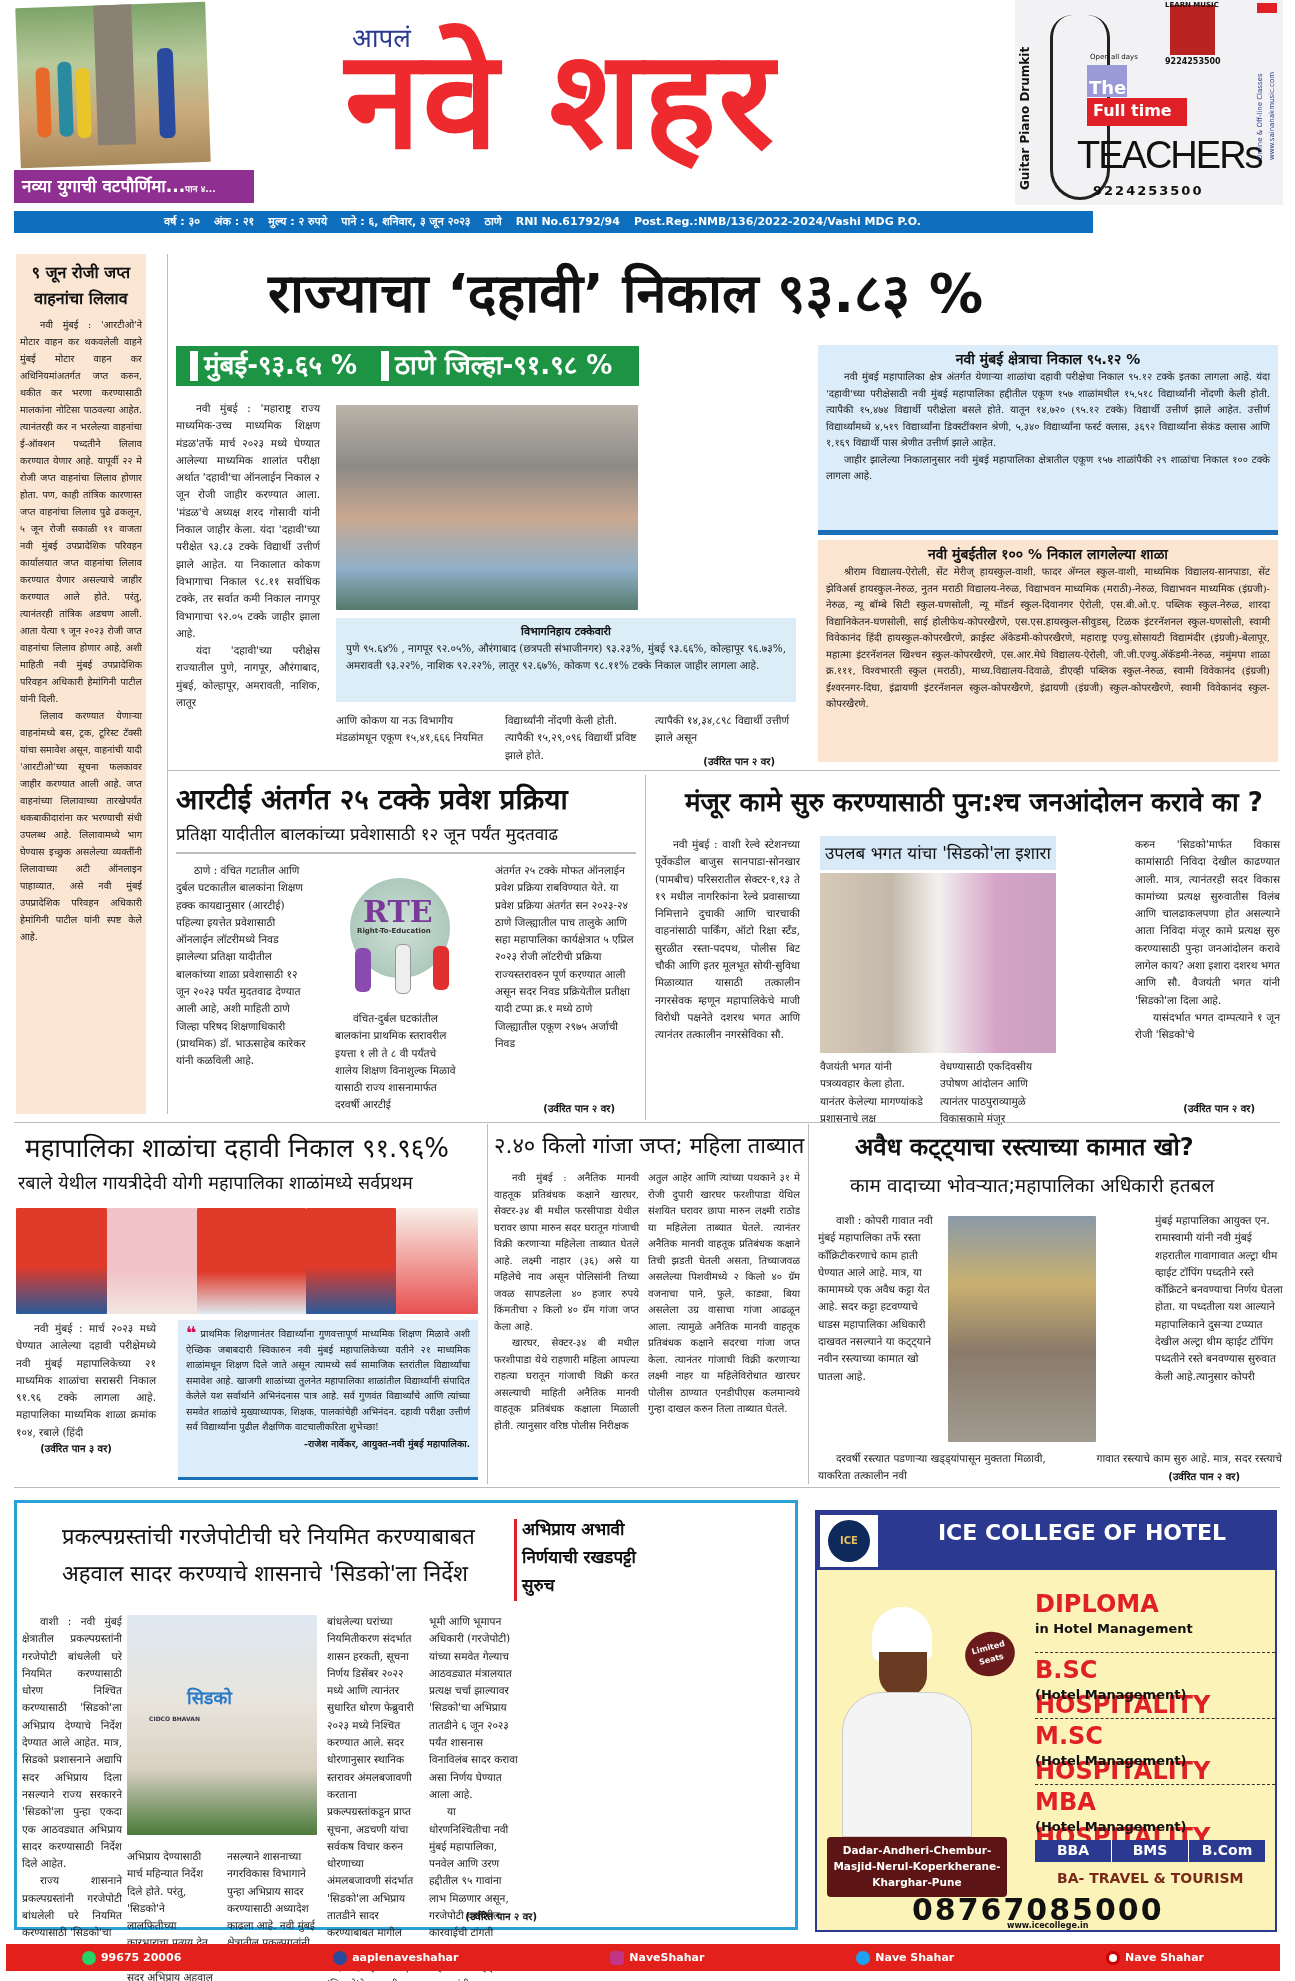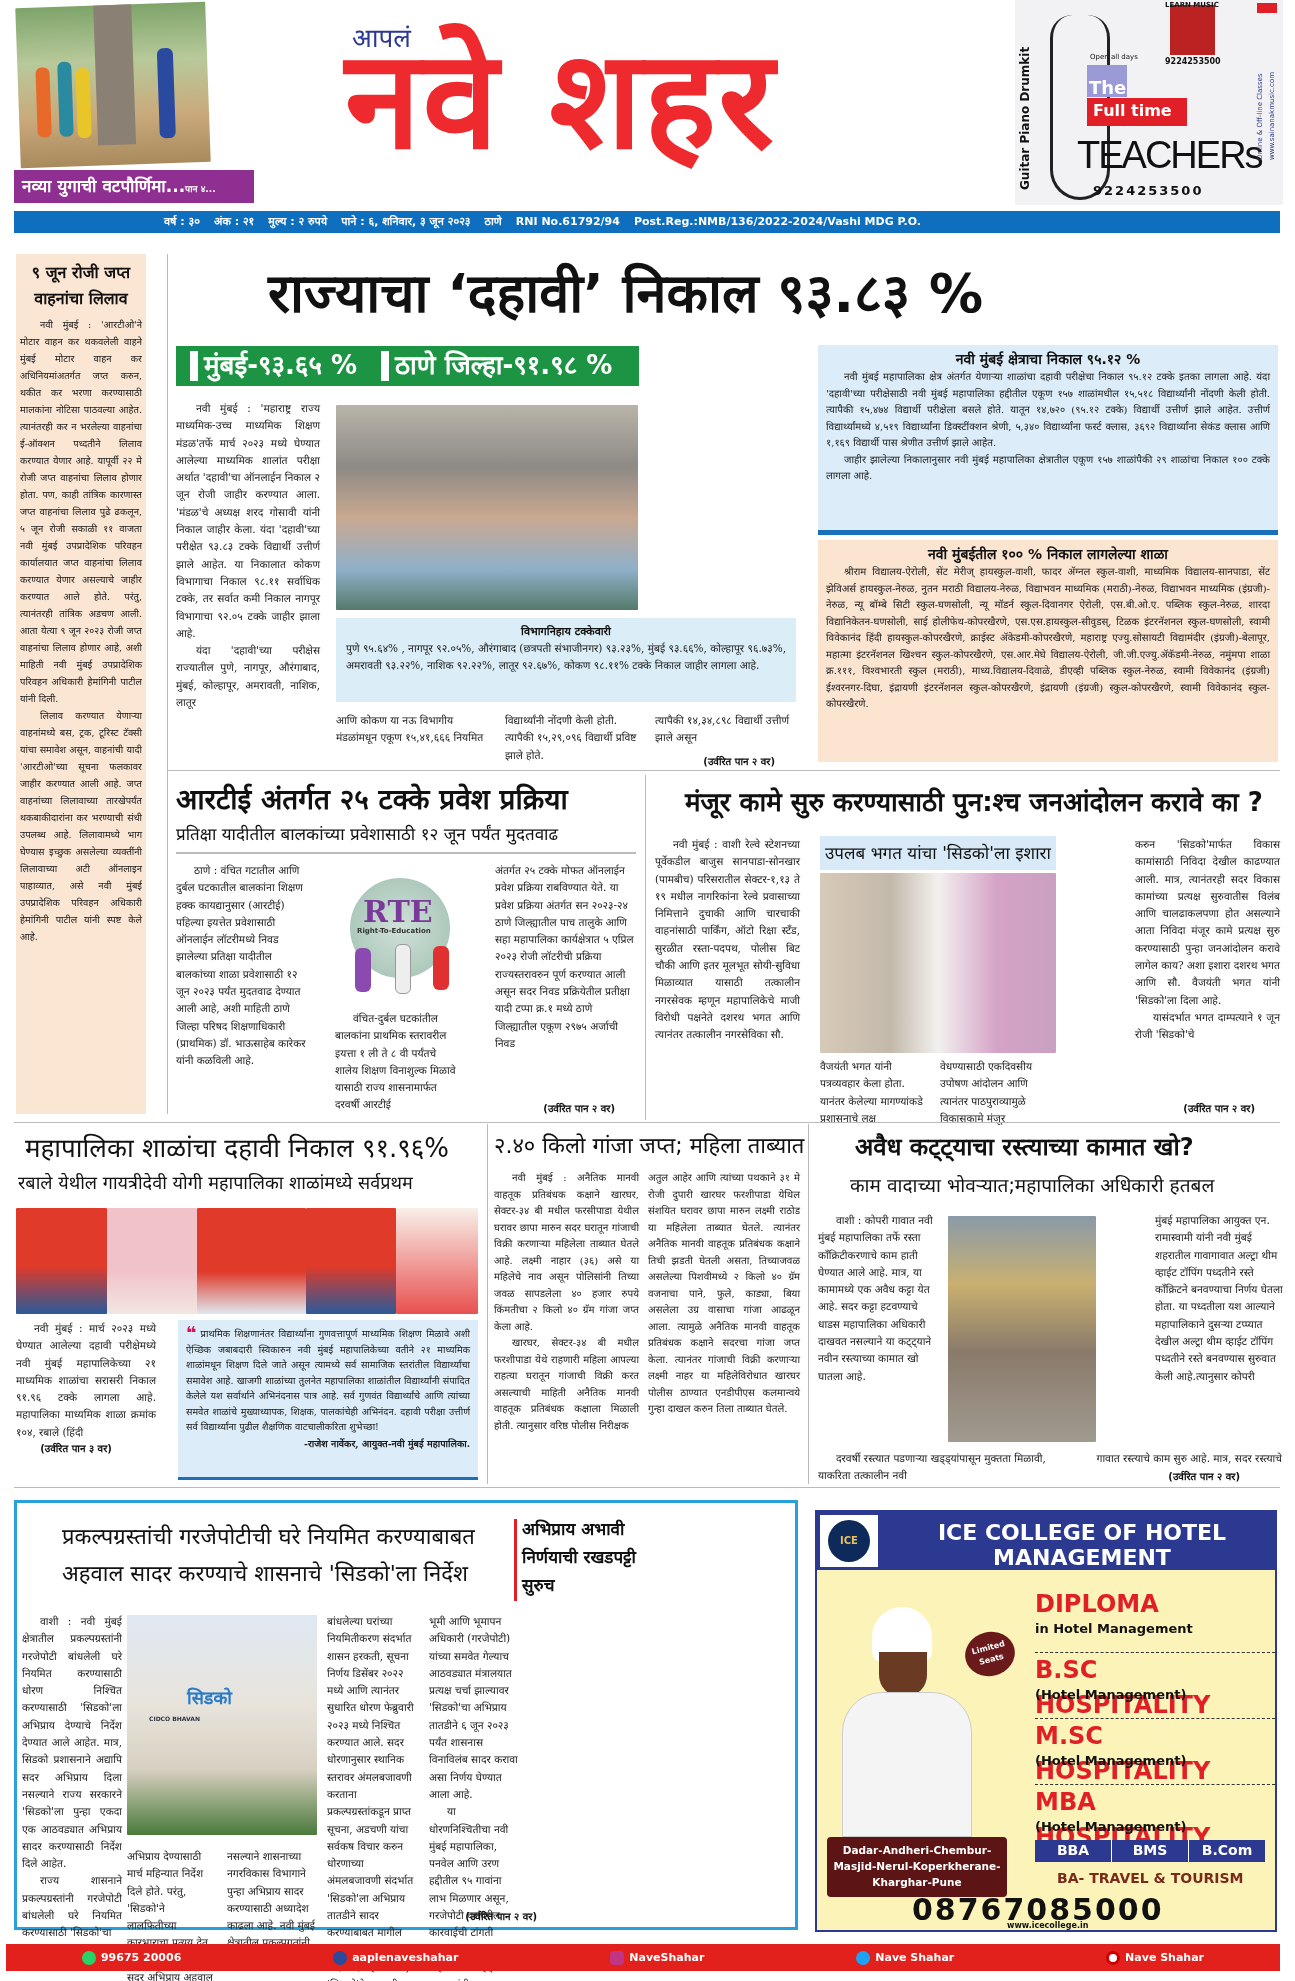--- a/index.html
+++ b/index.html
@@ -38,21 +38,21 @@
     <div class="abs" style="left:72px;top:65px;width:40px;height:32px;background:#9a9ad6;color:#fff;font-weight:bold;font-size:18px;padding:10px 2px 0">The</div>
     <div class="abs" style="left:72px;top:98px;width:100px;height:28px;background:#e01f26;color:#fff;font-weight:bold;font-size:16px;padding:1px 6px">Full time</div>
     <div class="abs" style="left:62px;top:128px;font-size:38px;font-family:'Liberation Sans Narrow','Liberation Sans',sans-serif;letter-spacing:-2px;color:#111">TEACHERs</div>
     <div class="abs" style="left:78px;top:182px;font-size:13px;font-weight:bold;letter-spacing:2px">9224253500</div>
     <div class="abs" style="left:240px;top:160px;transform:rotate(-90deg);transform-origin:left top;font-size:7px;color:#2b3990;white-space:nowrap">Online &amp; Off-line Classes</div>
     <div class="abs" style="left:252px;top:160px;transform:rotate(-90deg);transform-origin:left top;font-size:7px;color:#2b3990;white-space:nowrap">www.sainanakmusic.com</div>
     <div class="abs" style="left:242px;top:3px;width:20px;height:10px;background:#e01f26"></div>
   </div>
 </div>
 
-<div class="abs" style="left:14px;top:211px;width:1266px;height:22px;background:#0d6fbe;color:#fff;font-size:11px;font-weight:bold;display:flex;align-items:center;gap:14px;padding-left:150px;white-space:nowrap">
+<div class="abs" style="left:14px;top:211px;width:1079px;height:22px;background:#0d6fbe;color:#fff;font-size:11px;font-weight:bold;display:flex;align-items:center;gap:14px;padding-left:150px;white-space:nowrap">
   <span>वर्ष : ३०</span>
   <span>अंक : २१</span>
   <span>मुल्य : २ रुपये</span>
   <span>पाने : ६, शनिवार, ३ जून २०२३</span>
   <span>ठाणे</span>
   <span>RNI No.61792/94</span>
   <span>Post.Reg.:NMB/136/2022-2024/Vashi MDG P.O.</span>
 </div>
 
 <div class="abs" style="left:16px;top:254px;width:130px;height:860px;background:#fbe5d3;padding:6px 4px">
@@ -191,21 +191,20 @@
   </div>
   <div class="abs cont" style="left:420px;top:405px;width:100px">(उर्वरित पान २ वर)</div>
 </div>
 
 <div class="abs" style="left:815px;top:1510px;width:462px;height:422px;background:#fcf3b8;border:2px solid #2b3990">
   <div class="abs" style="left:0;top:0;width:458px;height:58px;background:#2b3990"></div>
   <div class="abs" style="left:3px;top:3px;width:58px;height:52px;background:#fff;display:flex;align-items:center;justify-content:center">
     <div style="width:42px;height:42px;border-radius:50%;background:#0e2a5a;color:#e8c060;font-size:10px;font-weight:bold;display:flex;align-items:center;justify-content:center">ICE</div>
   </div>
   <div class="abs" style="left:80px;top:5px;width:370px;text-align:center;color:#fff;font-weight:bold;font-size:22px">ICE COLLEGE OF HOTEL</div>
-  <div class="abs" style="left:80px;top:30px;width:370px;text-align:center;color:#fff;font-weight:bold;font-size:22px">MANAGEMENT</div>
   <div class="abs" style="left:20px;top:95px;width:170px;height:230px">
     <div style="position:absolute;left:35px;top:0;width:60px;height:55px;background:#fff;border-radius:30px 30px 10px 10px"></div>
     <div style="position:absolute;left:42px;top:45px;width:48px;height:45px;background:#6b3a22;border-radius:0 0 22px 22px"></div>
     <div style="position:absolute;left:5px;top:85px;width:130px;height:145px;background:#f4f4f4;border-radius:40px 40px 0 0;border:1px solid #ccc"></div>
   </div>
   <div class="abs" style="left:148px;top:120px;width:50px;height:44px;border-radius:50%;background:#6a1a1a;color:#fff;font-size:8px;font-weight:bold;text-align:center;padding-top:10px;transform:rotate(-15deg)">Limited Seats</div>
   <div class="abs" style="left:218px;top:75px;color:#e01f26;font-weight:bold;font-size:24px">DIPLOMA</div>
   <div class="abs" style="left:218px;top:108px;font-weight:bold;font-size:13px">in Hotel Management</div>
   <div class="abs" style="left:218px;top:140px;color:#e01f26;font-weight:bold;font-size:24px;border-top:1px dashed #333;width:240px">B.SC HOSPITALITY</div>
   <div class="abs" style="left:218px;top:174px;font-weight:bold;font-size:13px">(Hotel Management)</div>

